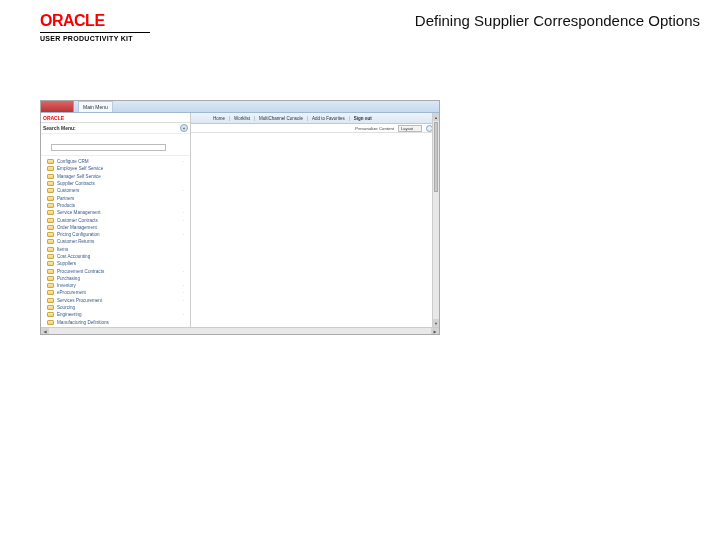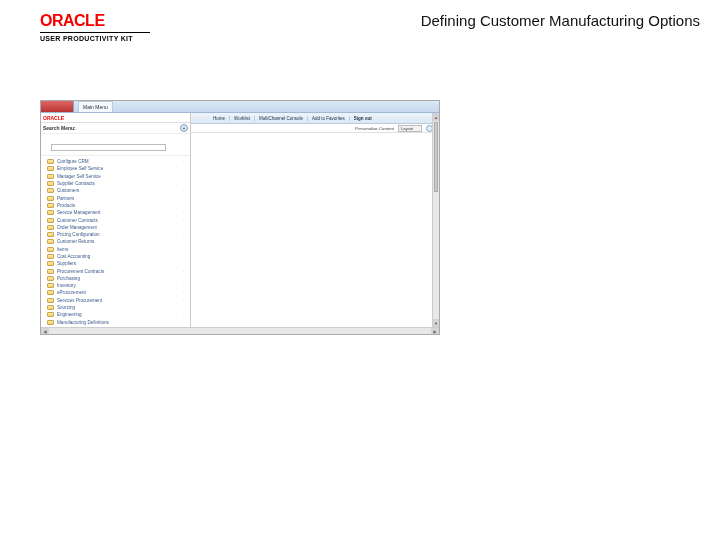--- a/index.html
+++ b/index.html
@@ -233,21 +233,21 @@
   .scroll-v .track{flex:1;}
 </style>
 </head>
 <body>
 
 <div class="header">
   <div class="brand">
     <div class="oracle-logo">ORACLE</div>
     <div class="brand-sub">USER PRODUCTIVITY KIT</div>
   </div>
-  <div class="page-title">Defining Customer Manufacturing Options</div>
+  <div class="page-title">Defining Supplier Correspondence Options</div>
 </div>
 
 <div class="app">
   <div class="app-top">
     <div class="app-top-left"></div>
     <div class="app-top-tab">Main Menu</div>
   </div>
 
   <div class="app-body">
     <div class="sidebar">

